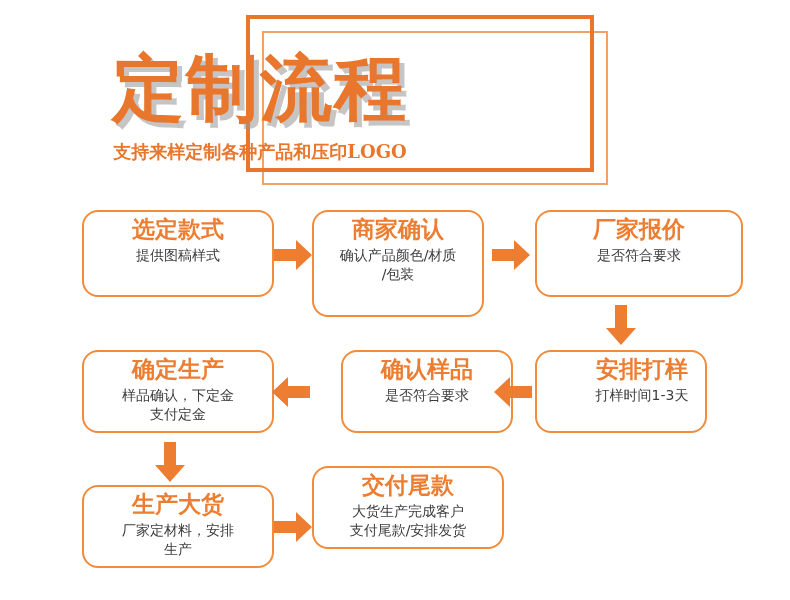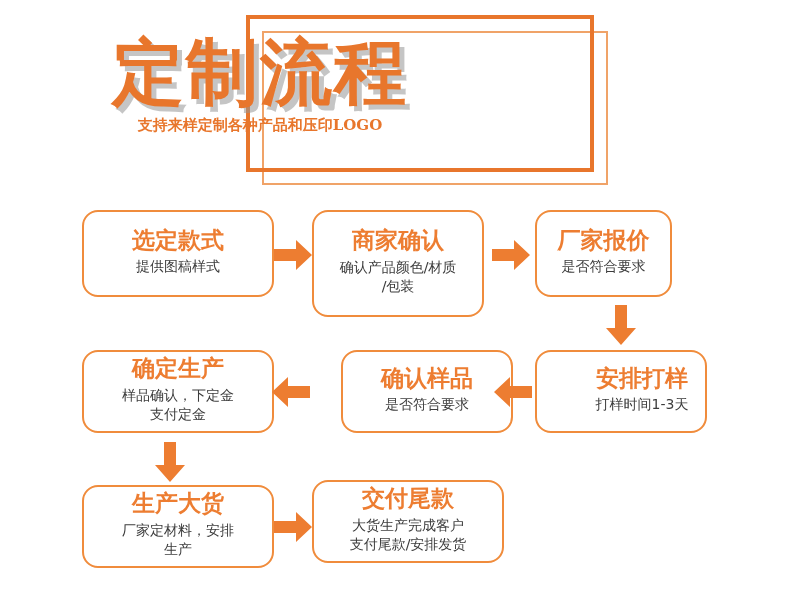--- a/index.html
+++ b/index.html
@@ -50,45 +50,45 @@
     text-align: center;
   }
   .main-title {
     font-family: "DejaVu Sans", sans-serif;
     font-size: 72px;
     font-weight: bold;
     line-height: 1;
     color: #E8762C;
     letter-spacing: 2px;
     text-shadow: 5px 5px 0 rgba(150,150,150,0.55);
-    margin: 0;
+    margin: 16px;
     padding: 0;
     white-space: nowrap;
   }
   .sub-title {
     font-family: "DejaVu Serif", "Liberation Serif", serif;
-    font-size: 15px;
+    font-size: 18px;
     font-weight: bold;
     color: #E8762C;
     margin: 8px 0 0 0;
     letter-spacing: 0px;
     white-space: nowrap;
   }
 
   
   .flow-box {
     position: absolute;
     box-sizing: border-box;
     border: 2px solid #F08C3C;
     border-radius: 16px;
     background: #ffffff;
     display: flex;
     flex-direction: column;
     align-items: center;
-    justify-content: center;
+    justify-content: flex-start;
     padding: 4px 6px 8px 6px;
     z-index: 3;
   }
   .box-title {
     font-family: "DejaVu Sans", sans-serif;
     font-size: 23px;
     font-weight: bold;
     color: #ED7D31;
     line-height: 1.15;
     white-space: nowrap;
@@ -140,21 +140,21 @@
     <div class="box-desc">确认产品颜色/材质
 /包装</div>
   </div>
 
   <div class="arrow" style="left:492px; top:240px;">
     <svg width="38" height="30" viewBox="0 0 38 30">
         <polygon points="0,9 22,9 22,0 38,15 22,30 22,21 0,21" fill="#ED7D31"></polygon>
       </svg>
   </div>
 
-  <div class="flow-box" style="left:535px; top:210px; width:137px; height:87px;">
+  <div class="flow-box" style="left:535px; top:210px; width:208px; height:87px;">
     <div class="box-title">厂家报价</div>
     <div class="box-desc">是否符合要求</div>
   </div>
 
   <div class="arrow" style="left:606px; top:305px;">
     <svg width="30" height="40" viewBox="0 0 30 40">
         <polygon points="9,0 21,0 21,23 30,23 15,40 0,23 9,23" fill="#ED7D31"></polygon>
       </svg>
   </div>
 
@@ -197,19 +197,19 @@
     <div class="box-desc">厂家定材料，安排
 生产</div>
   </div>
 
   <div class="arrow" style="left:274px; top:512px;">
     <svg width="38" height="30" viewBox="0 0 38 30">
         <polygon points="0,9 22,9 22,0 38,15 22,30 22,21 0,21" fill="#ED7D31"></polygon>
       </svg>
   </div>
 
-  <div class="flow-box" style="left:312px; top:480px; width:192px; height:83px;">
+  <div class="flow-box" style="left:312px; top:466px; width:192px; height:83px;">
     <div class="box-title">交付尾款</div>
     <div class="box-desc">大货生产完成客户
 支付尾款/安排发货</div>
   </div>
 
 </div>
 
 </body></html>

